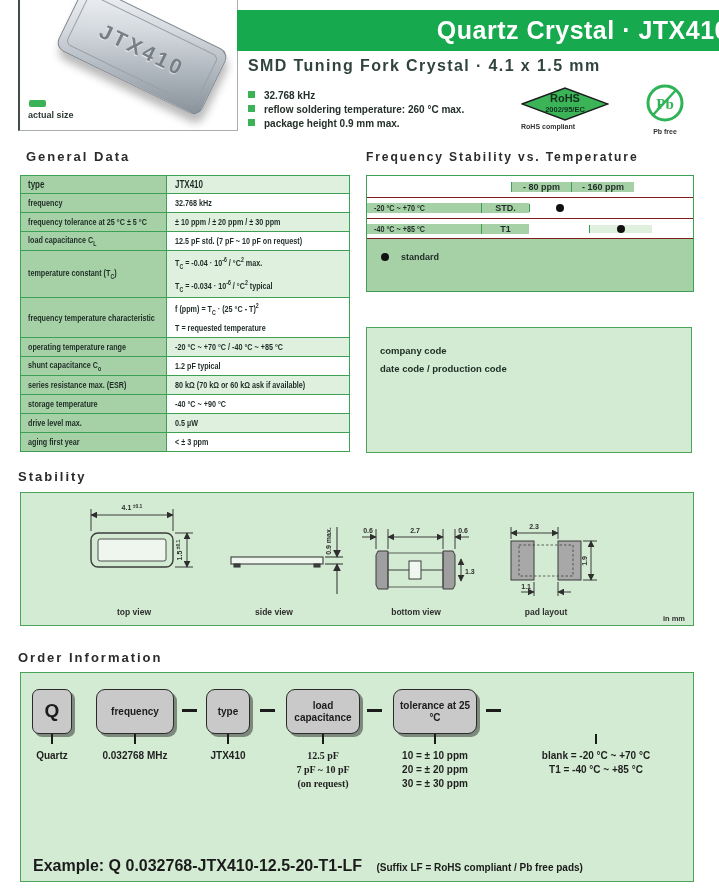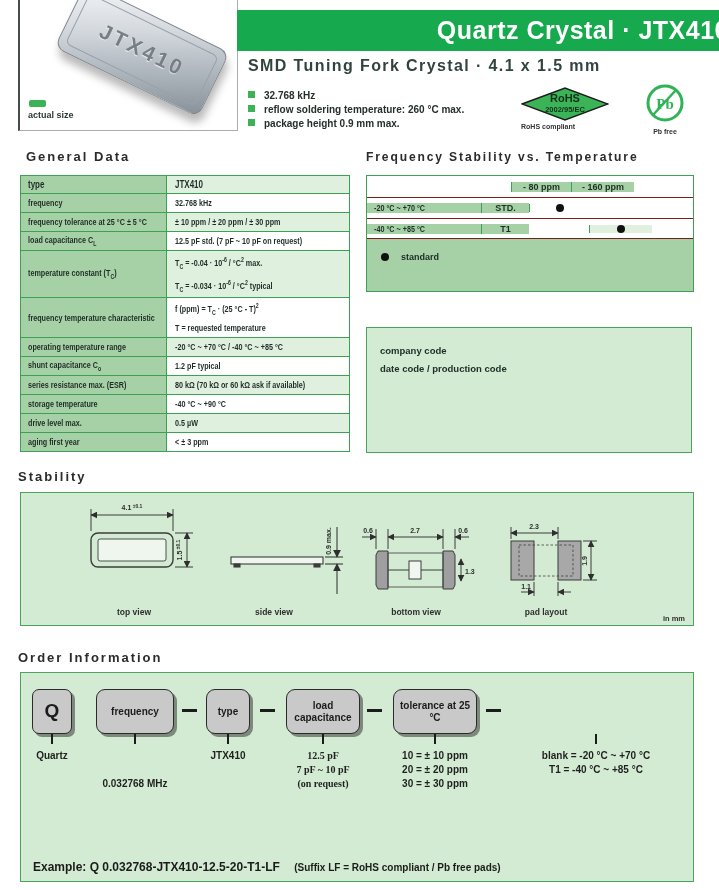--- a/index.html
+++ b/index.html
@@ -85,21 +85,21 @@
            border:1px solid #4aa45c;box-sizing:border-box;}
   .ob{position:absolute;top:16px;height:45px;background:#c9c9c9;border:1.5px solid #2a2a2a;border-radius:9px;
       box-shadow:3px 3px 0 rgba(40,40,40,0.5);display:flex;align-items:center;justify-content:center;
       text-align:center;font-size:10px;font-weight:bold;color:#1b1b1b;box-sizing:border-box;padding:2px 4px;line-height:1.2;}
   .ob.q{font-size:19px;border-radius:7px;}
   .dash{position:absolute;top:36px;width:15px;height:3px;background:#1b1b1b;}
   .tick{position:absolute;top:61px;width:2px;height:10px;background:#1b1b1b;}
   .desc{position:absolute;top:76px;width:160px;text-align:center;font-size:10px;font-weight:bold;
         color:#1f1f1f;line-height:1.4;}
   .example{position:absolute;left:12px;top:184px;white-space:nowrap;}
-  .ex-label{font-size:12px;font-weight:bold;color:#1b1b1b;}
+  .ex-label{font-size:16px;font-weight:bold;color:#1b1b1b;}
   .ex-note{font-size:10px;font-weight:bold;color:#1b1b1b;margin-left:10px;}
 </style>
 </head>
 <body>
 
 <div class="page">
 
   <div class="photo-box">
     <div class="crystal">
       <div class="crystal-inner"></div>
@@ -392,21 +392,21 @@
     <div class="tick" style="left:30px;"></div>
     <div class="tick" style="left:113px;"></div>
     <div class="tick" style="left:206px;"></div>
     <div class="tick" style="left:301px;"></div>
     <div class="tick" style="left:413px;"></div>
     <div class="tick" style="left:574px;"></div>
 
     <div class="desc" style="left:-49px;">
       <div>Quartz</div>
     </div>
-    <div class="desc" style="left:34px;margin-top:28px;">
+    <div class="desc" style="left:34px;">
       <div>0.032768 MHz</div>
     </div>
     <div class="desc" style="left:127px;">
       <div>JTX410</div>
     </div>
     <div class="desc" style="left:222px;font-family:Liberation Serif, serif;">
       <div>12.5 pF</div>
       <div>7 pF ~ 10 pF</div>
       <div>(on request)</div>
     </div>

